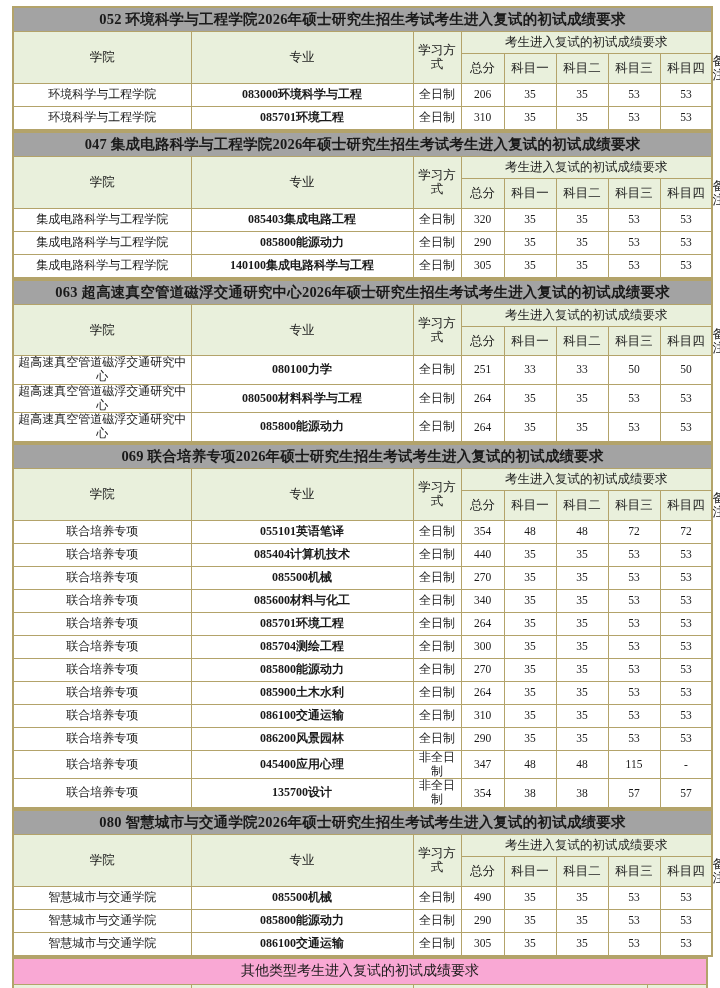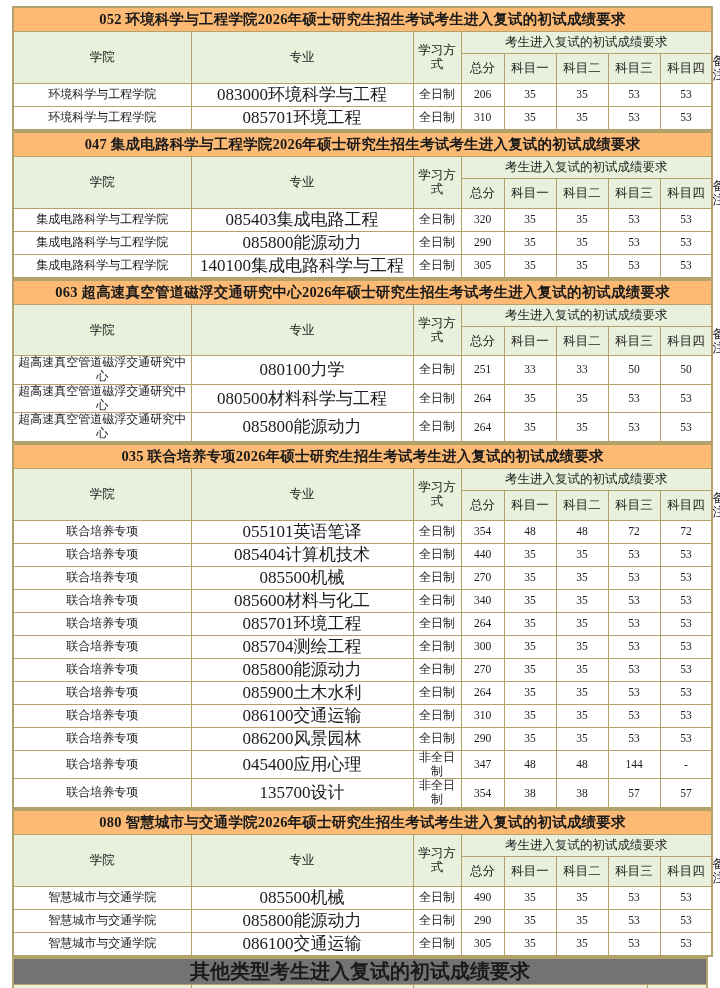--- a/index.html
+++ b/index.html
@@ -29,41 +29,41 @@
     border: 1px solid #b3a36a;
     padding: 0;
     text-align: center;
     vertical-align: middle;
     font-weight: normal;
     background: #ffffff;
     line-height: 1.15;
   }
   
   .banner td {
-    background: #fdba74;
+    background: #a3a3a3;
     font-weight: bold;
     font-size: 14.5px;
     height: 23px;
     letter-spacing: 0.2px;
   }
   .banner .code {
     font-family: "Liberation Serif", serif;
   }
   
   .hdr td {
     background: #e9f0dc;
     font-size: 12.5px;
     height: 21px;
   }
   
   .row td {
     height: 22px;
     font-size: 12px;
   }
-  .row td.major { font-size: 17px; }
+  .row td.major { font-size: 12px; font-weight: bold; }
   .row td.num { font-size: 11.5px; }
   
   col.c-college { width: 178px; }
   col.c-major   { width: 222px; }
   col.c-mode    { width: 48px; }
   col.c-total   { width: 43px; }
   col.c-s1      { width: 52px; }
   col.c-s2      { width: 52px; }
   col.c-s3      { width: 52px; }
   col.c-s4      { width: 52px; }
@@ -72,23 +72,23 @@
   
   .tblwrap { margin-bottom: 0; }
 
   
   col.o-type  { width: 178px; }
   col.o-disc  { width: 222px; }
   col.o-total { width: 234px; }
   col.o-sub   { width: 60px; }
 
   .otherbanner td {
-    background: #737373;
-    font-weight: bold;
-    font-size: 20px;
+    background: #f9a8d4;
+    font-weight: normal;
+    font-size: 14px;
     height: 25px;
   }
   .ohdr td {
     background: #e9f0dc;
     font-weight: bold;
     font-size: 12.5px;
     height: 32px;
   }
 </style>
 </head>
@@ -294,21 +294,21 @@
             <col class="c-mode">
             <col class="c-total">
             <col class="c-s1">
             <col class="c-s2">
             <col class="c-s3">
             <col class="c-s4">
             <col class="c-note">
           </colgroup>
           <tbody>
             <tr class="banner">
-              <td colspan="9"><span class="code">035 </span><span>联合培养专项2026年硕士研究生招生考试考生进入复试的初试成绩要求</span></td>
+              <td colspan="9"><span class="code">069 </span><span>联合培养专项2026年硕士研究生招生考试考生进入复试的初试成绩要求</span></td>
             </tr>
             <tr class="hdr">
               <td rowspan="2">学院</td>
               <td rowspan="2">专业</td>
               <td rowspan="2">学习方式</td>
               <td colspan="6">考生进入复试的初试成绩要求</td>
             </tr>
             <tr class="hdr">
               <td>总分</td>
               <td>科目一</td>
@@ -427,21 +427,21 @@
               <td class="num">53</td>
               <td></td>
             </tr>
             <tr class="row">
               <td>联合培养专项</td>
               <td class="major">045400应用心理</td>
               <td>非全日制</td>
               <td class="num">347</td>
               <td class="num">48</td>
               <td class="num">48</td>
-              <td class="num">144</td>
+              <td class="num">115</td>
               <td class="num">-</td>
               <td></td>
             </tr>
             <tr class="row">
               <td>联合培养专项</td>
               <td class="major">135700设计</td>
               <td>非全日制</td>
               <td class="num">354</td>
               <td class="num">38</td>
               <td class="num">38</td>

